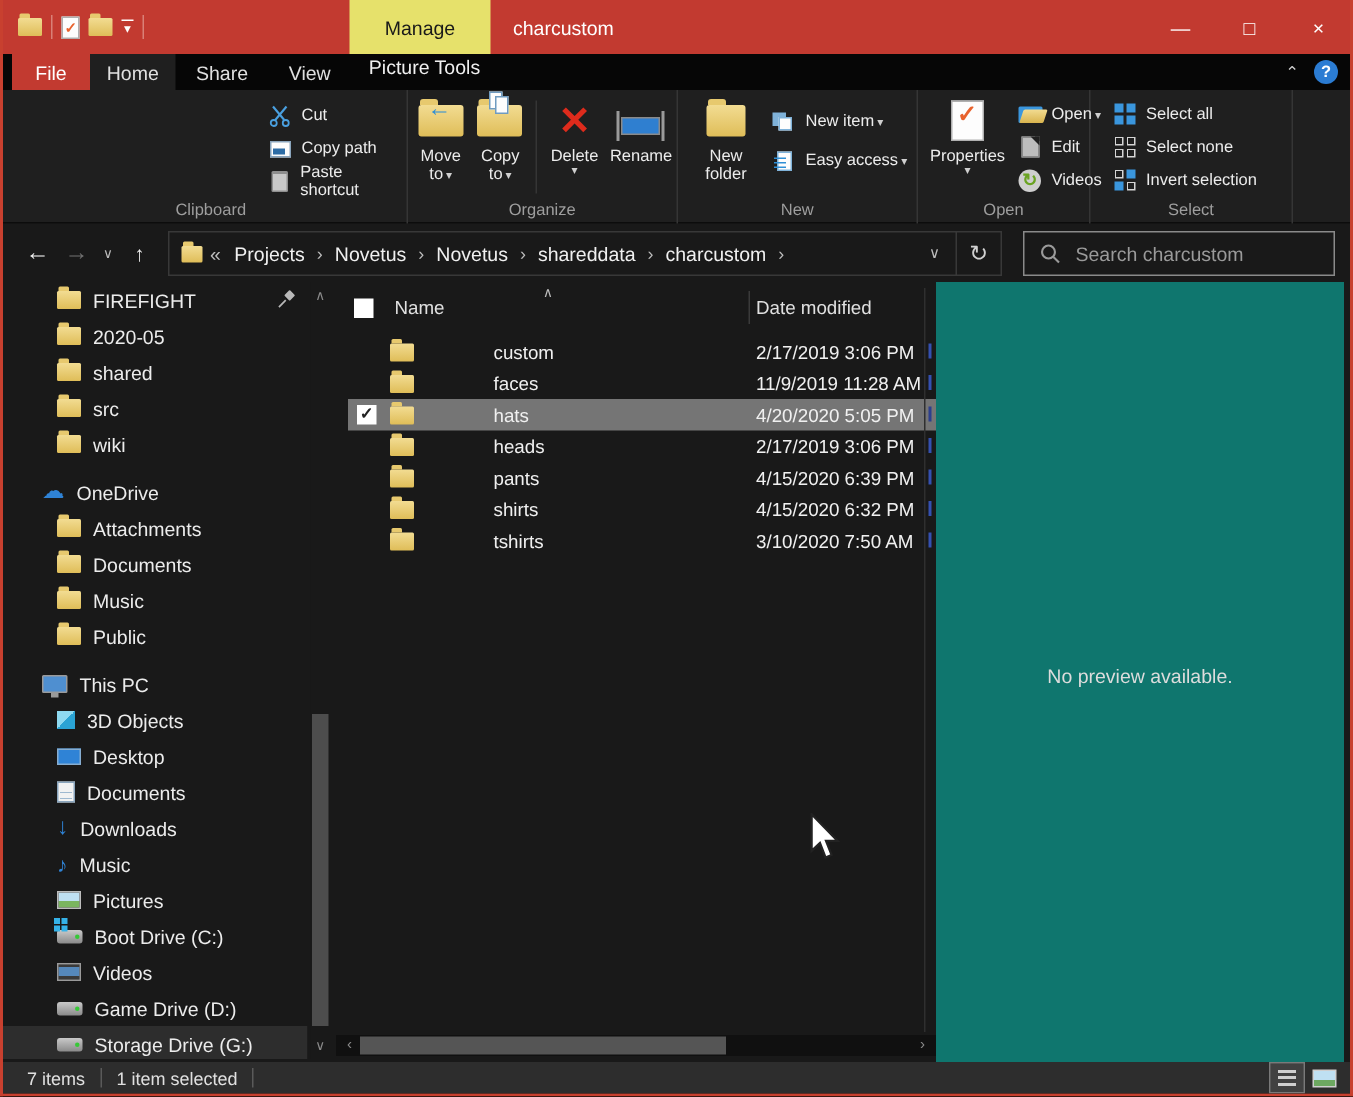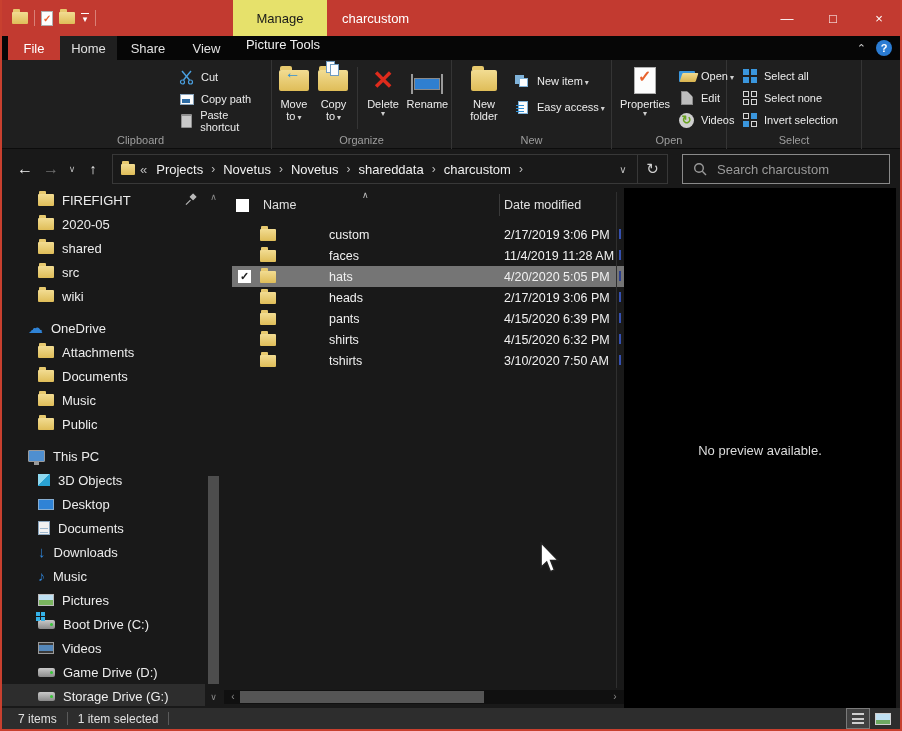--- a/index.html
+++ b/index.html
@@ -161,21 +161,21 @@
   .frow.sel::after{background:#2c3f8d;}
   .row-check{position:absolute;left:6px;top:4px;width:13px;height:13px;background:#fff;color:#222;font-size:11px;line-height:13px;text-align:center;font-weight:bold;}
   .col-line{position:absolute;left:614px;top:192px;width:1px;height:496px;background:#2f2f2f;}
 
   
   .h-scroll{position:absolute;left:222px;top:690px;width:400px;height:14px;background:#101010;}
   .hs-arrow{position:absolute;top:0;width:14px;height:14px;color:#8a8a8a;font-size:10px;text-align:center;line-height:14px;}
   .hs-thumb{position:absolute;left:16px;top:1px;width:244px;height:12px;background:#555;}
 
   
-  .preview{position:absolute;left:622px;top:188px;width:272px;height:520px;background:#000000;}
+  .preview{position:absolute;left:622px;top:188px;width:272px;height:520px;background:#0f766e;}
   .preview .msg{position:absolute;left:0;top:255px;width:100%;text-align:center;font-size:13px;color:#dcdcdc;}
 
   
   .statusbar{position:absolute;left:0;top:708px;width:898px;height:21px;background:#2d2d2d;display:flex;align-items:center;font-size:12px;color:#e0e0e0;gap:10px;padding-left:16px;}
   .sdiv{width:1px;height:13px;background:#5a5a5a;}
   .viewbtns{position:absolute;right:6px;top:1px;display:flex;gap:3px;}
   .vb{width:22px;height:19px;display:flex;align-items:center;justify-content:center;}
   .vb.active{background:#414141;outline:1px solid #7a7a7a;}
   .ic-details{width:12px;height:11px;background-image:repeating-linear-gradient(to bottom,#cfcfcf 0 2px,transparent 2px 4.5px);}
   .ic-thumb{width:16px;height:12px;border:1px solid #cfcfcf;background:linear-gradient(#bfe0f2 0 60%,#6da861 60%);}
@@ -532,21 +532,21 @@
       <span class="hdr-date">Date modified</span>
     </div>
     <div class="frow" style="top:36px;">
       <span class="icf fic"></span>
       <span class="fname">custom</span>
       <span class="fdate">2/17/2019 3:06 PM</span>
     </div>
     <div class="frow" style="top:57px;">
       <span class="icf fic"></span>
       <span class="fname">faces</span>
-      <span class="fdate">11/4/2019 11:28 AM</span>
+      <span class="fdate">11/9/2019 11:28 AM</span>
     </div>
     <div class="frow sel" style="top:78px;">
       <span class="row-check">✓</span>
       <span class="icf fic"></span>
       <span class="fname">hats</span>
       <span class="fdate">4/20/2020 5:05 PM</span>
     </div>
     <div class="frow" style="top:99px;">
       <span class="icf fic"></span>
       <span class="fname">heads</span>

